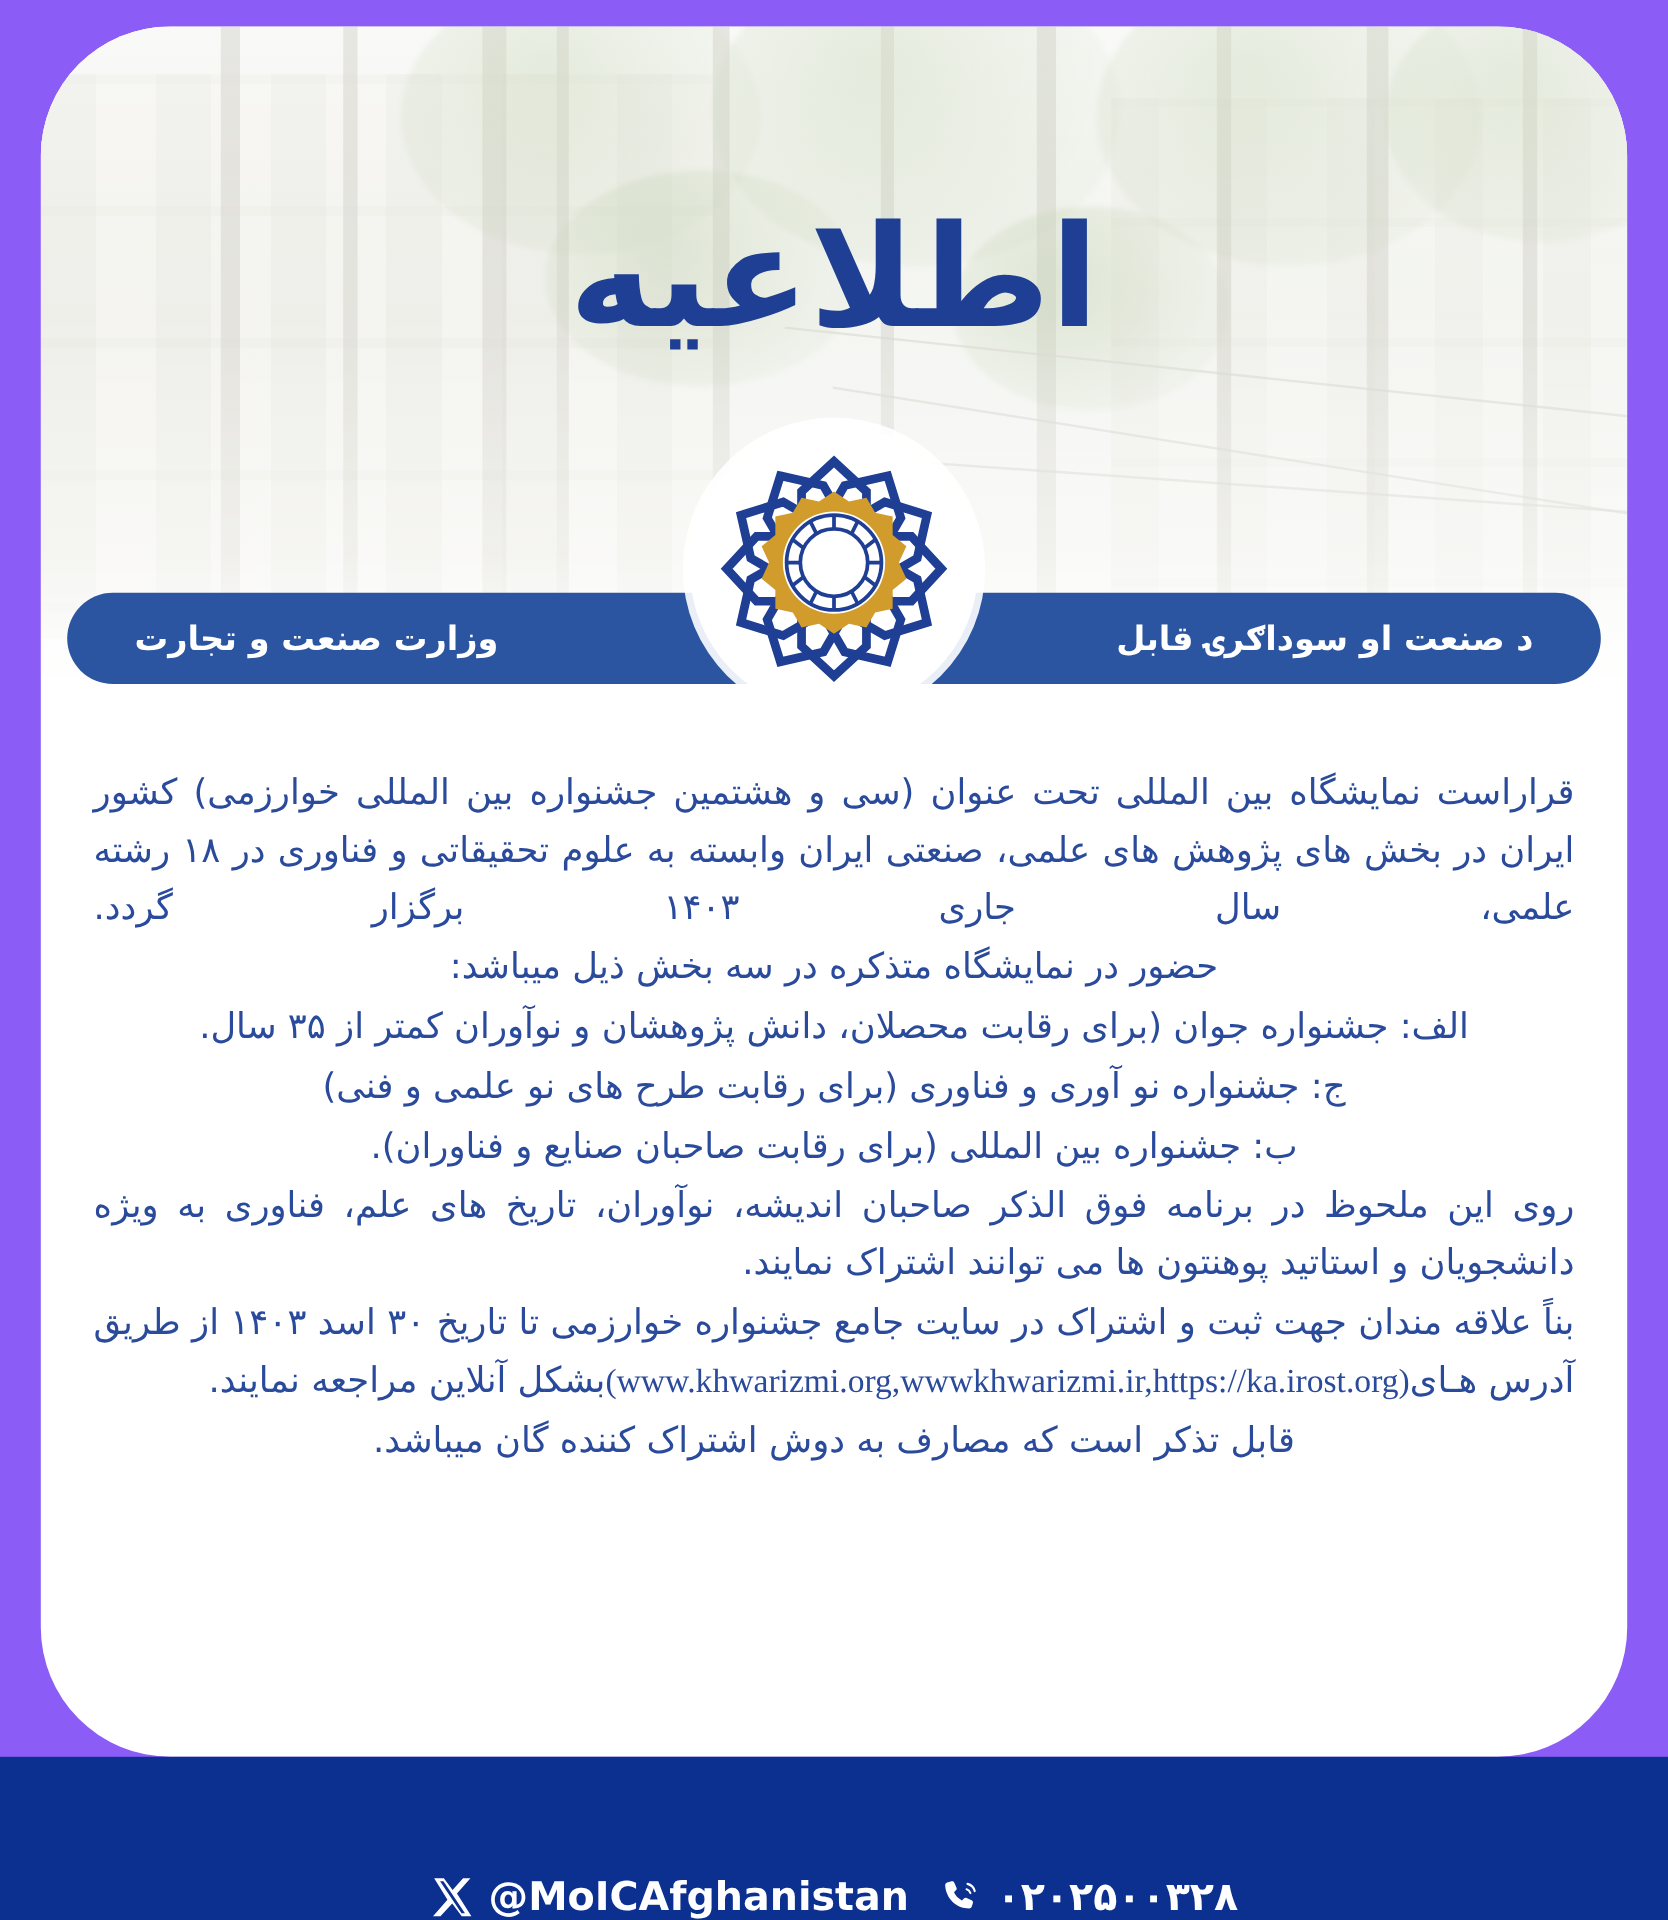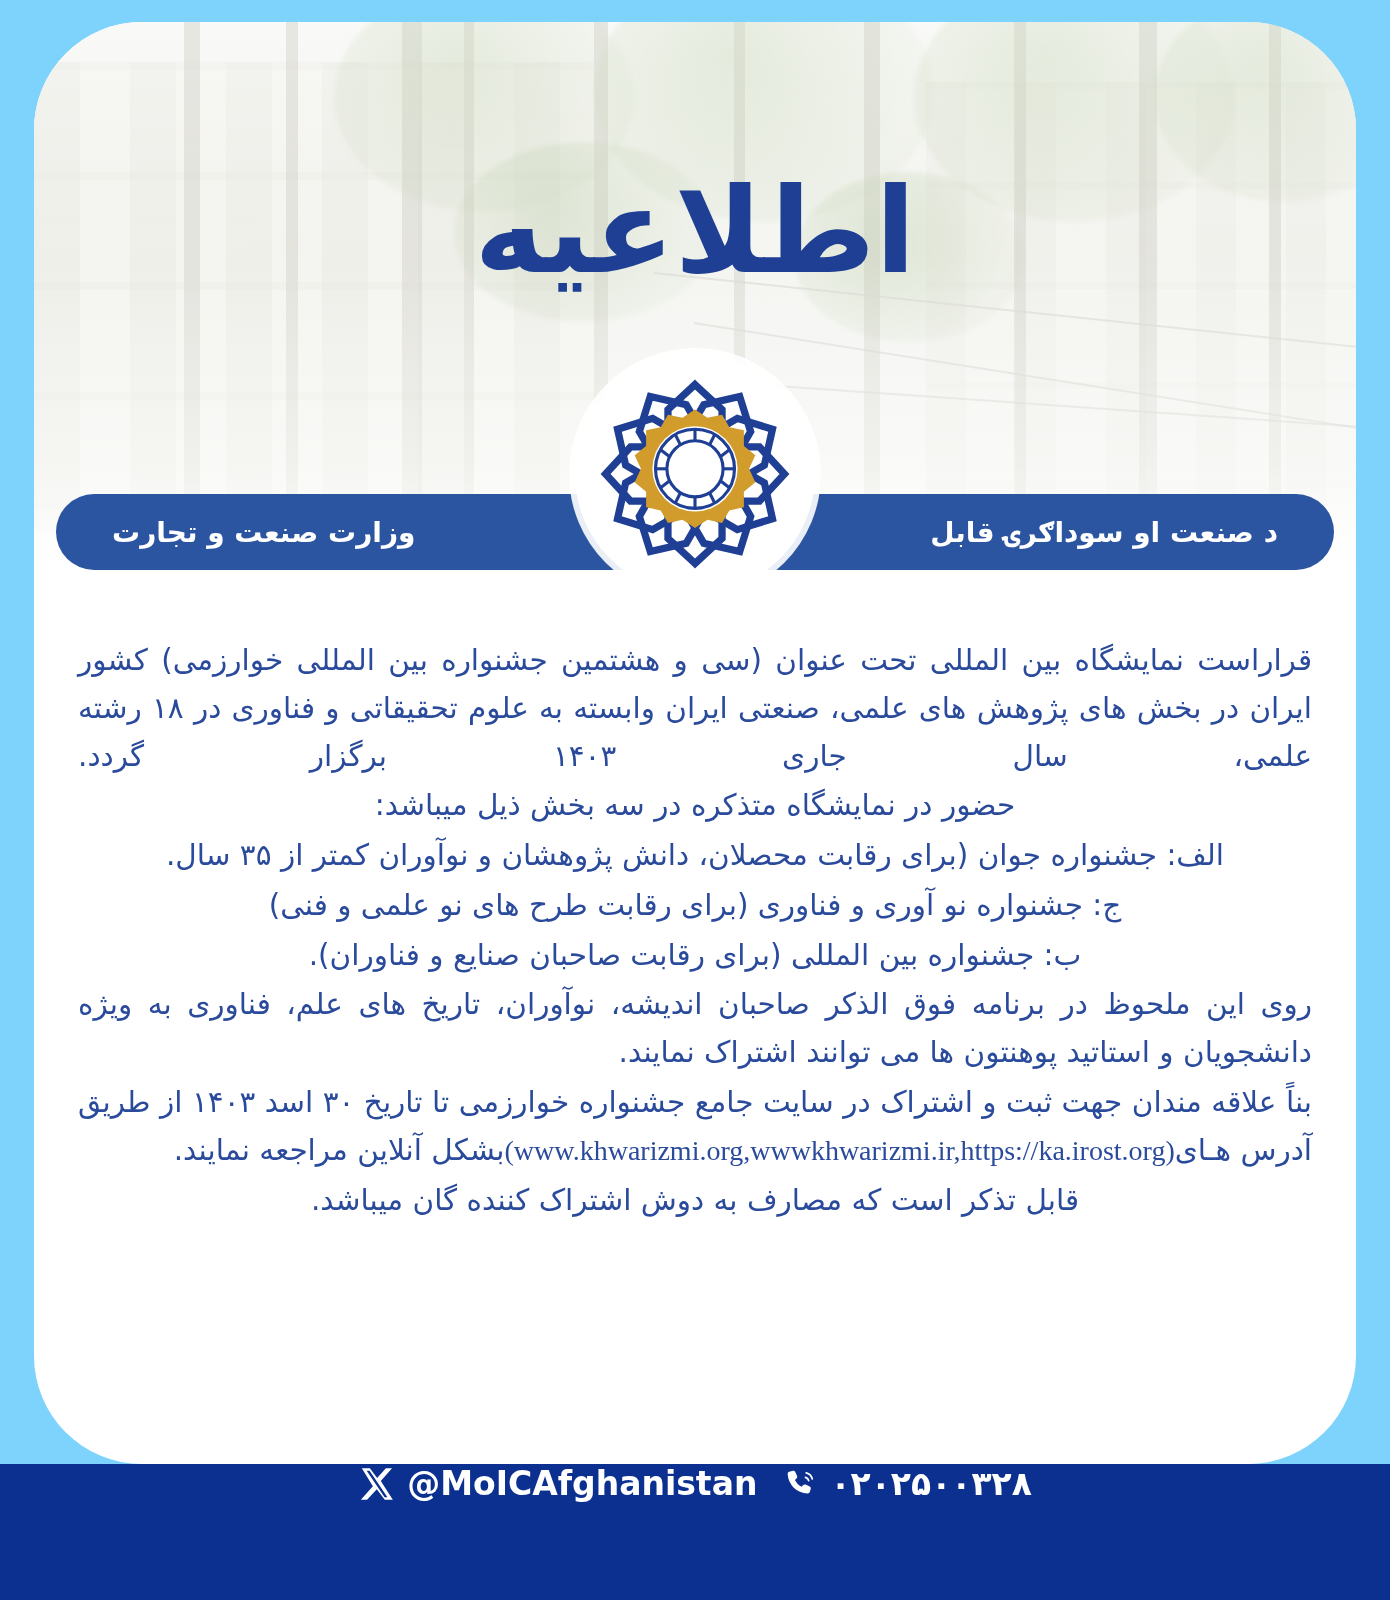--- a/index.html
+++ b/index.html
@@ -12,21 +12,21 @@
     width: 1390px;
     height: 1600px;
     overflow: hidden;
     font-family: "DejaVu Sans", "Liberation Sans", sans-serif;
     position: relative;
   }
 
   .poster {
     position: absolute;
     inset: 0;
-    background: #7dd3fc;
+    background: #8b5cf6;
   }
 
   
   .card {
     position: absolute;
     left: 34px;
     top: 22px;
     width: 1322px;
     height: 1442px;
     background: #ffffff;
@@ -222,21 +222,21 @@
 
   
   .footer {
     position: absolute;
     left: 0;
     right: 0;
     bottom: 0;
     height: 136px;
     background: #0b3090;
     display: flex;
-    align-items: flex-start;
+    align-items: flex-end;
     justify-content: center;
     gap: 26px;
     direction: ltr;
   }
   .foot-item {
     display: flex;
     align-items: center;
     gap: 11px;
     color: #ffffff;
     font-size: 33px;

